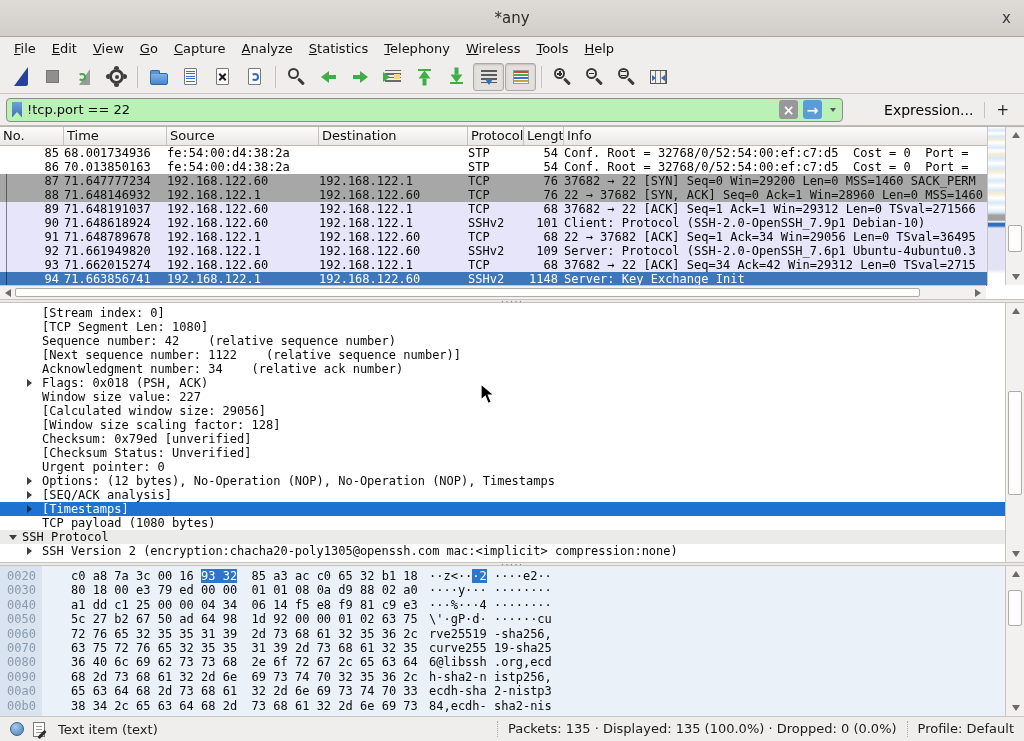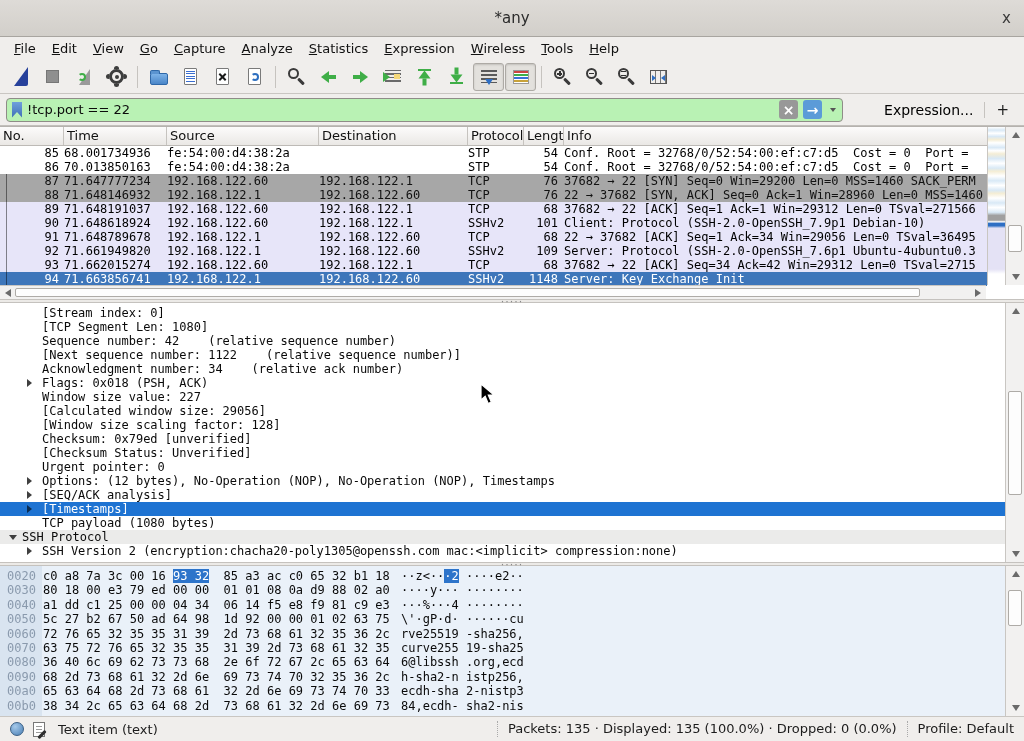--- a/index.html
+++ b/index.html
@@ -133,21 +133,21 @@
   .exp.expd { border-top:5px solid #3f3f3f; border-left:4px solid transparent; border-right:4px solid transparent; top:5px; }
   .dline.i0 .exp { left:9px; } .dline.i1 .exp { left:27px; }
   .dline.sel .exp.colp { border-left-color:#0a2c52; }
   .detail .vscroll { top:0; bottom:0; }
 
   
   .hexpane { position:relative; height:150px; background:#eaf1f9; font:12px "DejaVu Sans Mono", monospace; flex:none; padding-top:3px; }
   .hexstrip { position:absolute; left:0; top:0; bottom:0; width:42px; background:#d9e4f0; }
   .hrow { position:relative; height:14.4px; line-height:14.4px; white-space:pre; display:flex; color:#0a0a0a; }
   .hoff { width:42px; padding-left:7px; color:#8a9aad; flex:none; }
-  .hbytes { width:359px; padding-left:1px; flex:none; }
+  .hbytes { width:359px; padding-left:1px; flex:none;margin-left:28px; }
   .hascii { flex:none; }
   .hsel { background:#2d74ca; color:#fff; }
   .hexpane .vscroll { top:0; bottom:0; }
 
   
   .statusbar { height:25px; background:#f0eeec; border-top:1px solid #c9c6c2; display:flex; align-items:center; font-size:13px; color:#1c1c1c; padding:0 10px; gap:9px; flex:none; }
   .expert-circle { width:14px; height:14px; border-radius:50%; background:radial-gradient(circle at 35% 30%, #a5c9ea, #4a7fb5); border:1px solid #3a5f85; flex:none; }
   .note { width:12px; height:15px; border:1px solid #777; background:#fff; position:relative; flex:none; }
   .note::before { content:""; position:absolute; left:2px; top:3px; width:6px; height:8px; background:repeating-linear-gradient(to bottom,#9a9a9a 0 1px, transparent 1px 3px); }
   .note::after { content:""; position:absolute; right:-3px; bottom:0; width:10px; height:3px; background:#2e2e2e; transform:rotate(-45deg); border-radius:1px; }
@@ -168,21 +168,21 @@
   </div>
 
   <div class="menubar" id="menubar">
       <span class="menu-item">File</span>
       <span class="menu-item">Edit</span>
       <span class="menu-item">View</span>
       <span class="menu-item">Go</span>
       <span class="menu-item">Capture</span>
       <span class="menu-item">Analyze</span>
       <span class="menu-item">Statistics</span>
-      <span class="menu-item">Expression</span>
+      <span class="menu-item">Telephony</span>
       <span class="menu-item">Wireless</span>
       <span class="menu-item">Tools</span>
       <span class="menu-item">Help</span>
     </div>
 
   <div class="toolbar">
     <div class="tbtn">
         <div class="fin-blue"></div>
       </div>
     <div class="tbtn">

